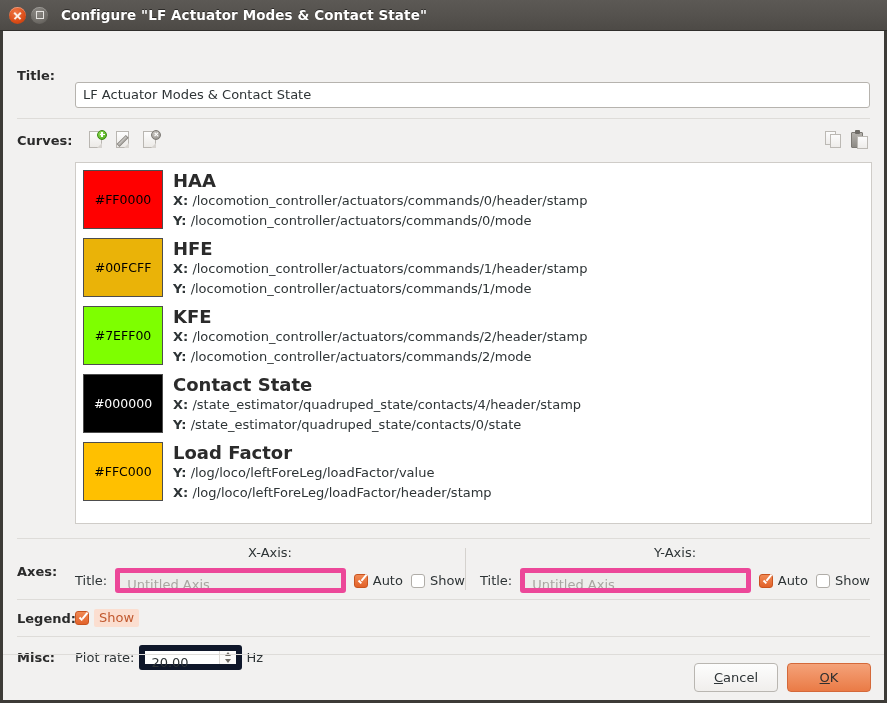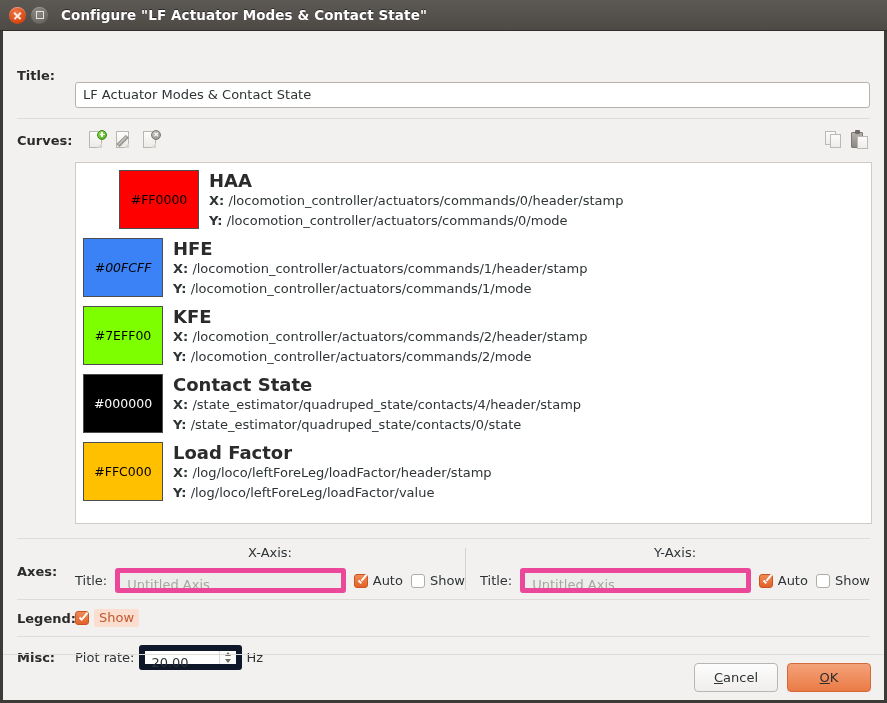--- a/index.html
+++ b/index.html
@@ -521,38 +521,38 @@
               <span class="clip"></span>
               <span class="pg"></span>
             </span>
         </span>
       </div>
     </div>
 
     <div class="curve-list-wrap">
 
       <div class="curve-item">
-        <div class="swatch" style="background: rgb(255, 0, 0); color: rgb(0, 0, 0); margin-left: 36px;">
+        <div class="swatch" style="background: rgb(255, 0, 0); color: rgb(0, 0, 0);">
           <span>#FF0000</span>
         </div>
         <div class="curve-texts">
           <div class="curve-name">HAA</div>
           <div class="curve-path">
             <b>X:</b>
             <span>/locomotion_controller/actuators/commands/0/header/stamp</span>
           </div>
           <div class="curve-path">
             <b>Y:</b>
             <span>/locomotion_controller/actuators/commands/0/mode</span>
           </div>
         </div>
       </div>
 
       <div class="curve-item">
-        <div class="swatch" style="background: #3b82f6; color: rgb(0, 0, 0); font-style: italic;">
+        <div class="swatch" style="background: #eab308; color: rgb(0, 0, 0);">
           <span>#00FCFF</span>
         </div>
         <div class="curve-texts">
           <div class="curve-name">HFE</div>
           <div class="curve-path">
             <b>X:</b>
             <span>/locomotion_controller/actuators/commands/1/header/stamp</span>
           </div>
           <div class="curve-path">
             <b>Y:</b>
@@ -595,26 +595,26 @@
         </div>
       </div>
 
       <div class="curve-item">
         <div class="swatch" style="background: rgb(255, 192, 0); color: rgb(0, 0, 0);">
           <span>#FFC000</span>
         </div>
         <div class="curve-texts">
           <div class="curve-name">Load Factor</div>
           <div class="curve-path">
+            <b>Y:</b>
+            <span>/log/loco/leftForeLeg/loadFactor/value</span>
+          </div>
+          <div class="curve-path">
             <b>X:</b>
             <span>/log/loco/leftForeLeg/loadFactor/header/stamp</span>
-          </div>
-          <div class="curve-path">
-            <b>Y:</b>
-            <span>/log/loco/leftForeLeg/loadFactor/value</span>
           </div>
         </div>
       </div>
 
     </div>
 
     <div style="height:14px"></div>
     <hr class="sep">
 
     <div class="axes-row">

